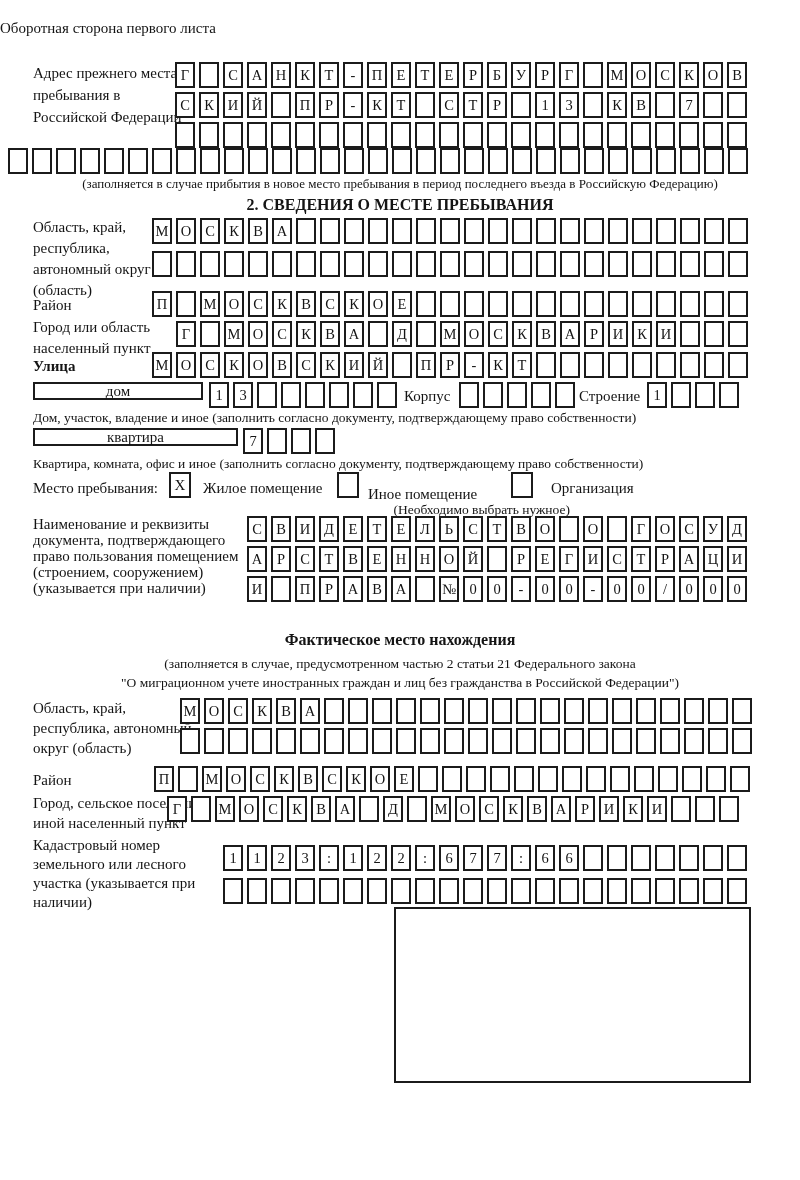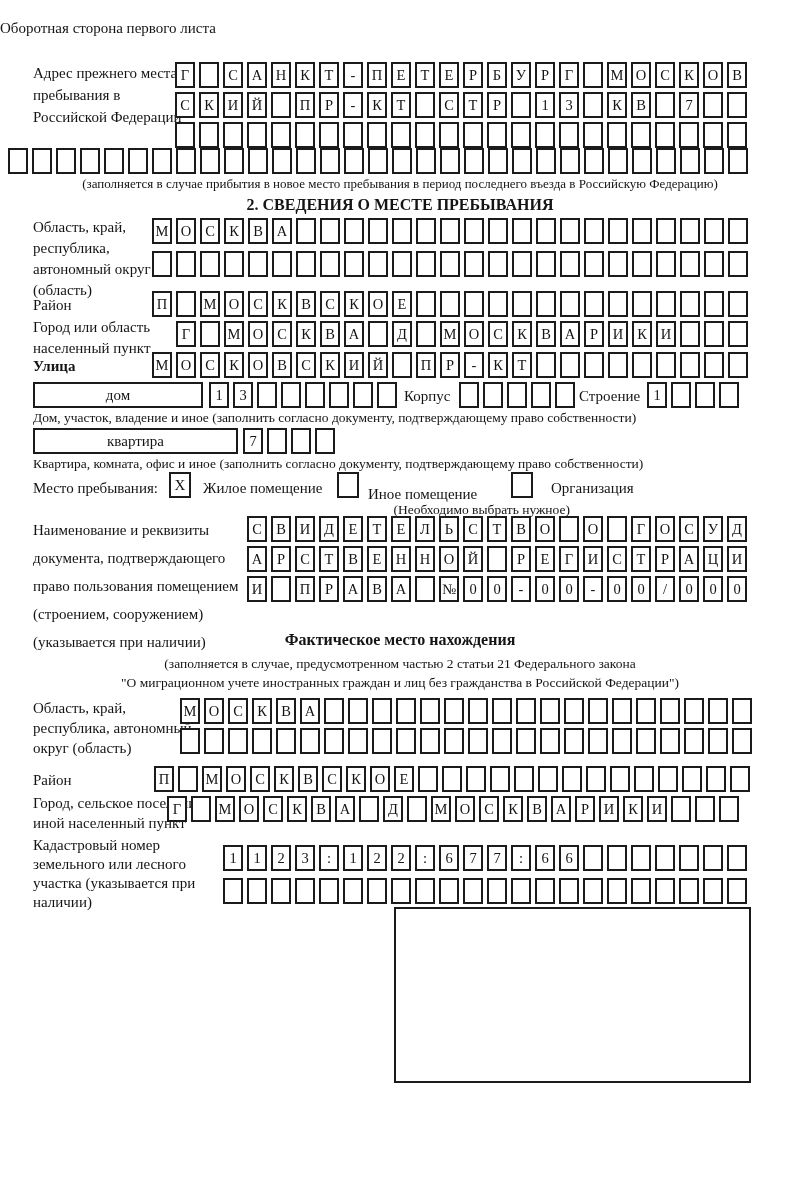--- a/index.html
+++ b/index.html
@@ -16,21 +16,21 @@
   .center-block { position:absolute; left:0; width:800px; text-align:center; }
   .title { position:absolute; left:0; width:800px; text-align:center; font-weight:bold; font-size:16px; }
   .cellrow { position:absolute; display:flex; gap:4px; }
   .cell {
     flex:0 0 20px; width:20px; height:26px;
     border:2px solid #1b1b1b; background:#fff;
     display:flex; align-items:center; justify-content:center;
     font-size:14.5px; line-height:1;
   }
   .bigbox {
-    position:absolute; height:26px; border:2px solid #1b1b1b; background:#fff;
+    position:absolute; height:18px; border:2px solid #1b1b1b; background:#fff;
     display:flex; align-items:center; justify-content:center; font-size:15px;
   }
   .checkbox {
     position:absolute; width:22px; height:26px; border:2px solid #1b1b1b; background:#fff;
     display:flex; align-items:center; justify-content:center; font-size:15px;
   }
   .stamp { position:absolute; border:2px solid #1b1b1b; background:#fff; }
 </style>
 </head>
 <body>
@@ -336,21 +336,21 @@
 
   <div class="lbl" style="left:33px;top:478px;">Место пребывания:</div>
   <div class="checkbox" style="left:169px;top:472px;">X</div>
   <div class="lbl" style="left:203px;top:478px;">Жилое помещение</div>
   <div class="checkbox" style="left:337px;top:472px;"></div>
   <div class="lbl" style="left:368px;top:484px;">Иное помещение</div>
   <div class="checkbox" style="left:511px;top:472px;"></div>
   <div class="lbl" style="left:551px;top:478px;">Организация</div>
   <div class="abs" style="left:100px;top:502px;width:470px;text-align:right;font-size:13.5px;">(Необходимо выбрать нужное)</div>
 
-  <div class="lbl" style="left:33px;top:516px;width:210px;line-height:28px;">Наименование и реквизиты документа, подтверждающего право пользования помещением (строением, сооружением) (указывается при наличии)</div>
+  <div class="lbl" style="left:33px;top:516px;width:210px;line-height:16px;">Наименование и реквизиты документа, подтверждающего право пользования помещением (строением, сооружением) (указывается при наличии)</div>
   <div class="cellrow" style="left:247px;top:516px;">
       <span class="cell">С</span>
       <span class="cell">В</span>
       <span class="cell">И</span>
       <span class="cell">Д</span>
       <span class="cell">Е</span>
       <span class="cell">Т</span>
       <span class="cell">Е</span>
       <span class="cell">Л</span>
       <span class="cell">Ь</span>

